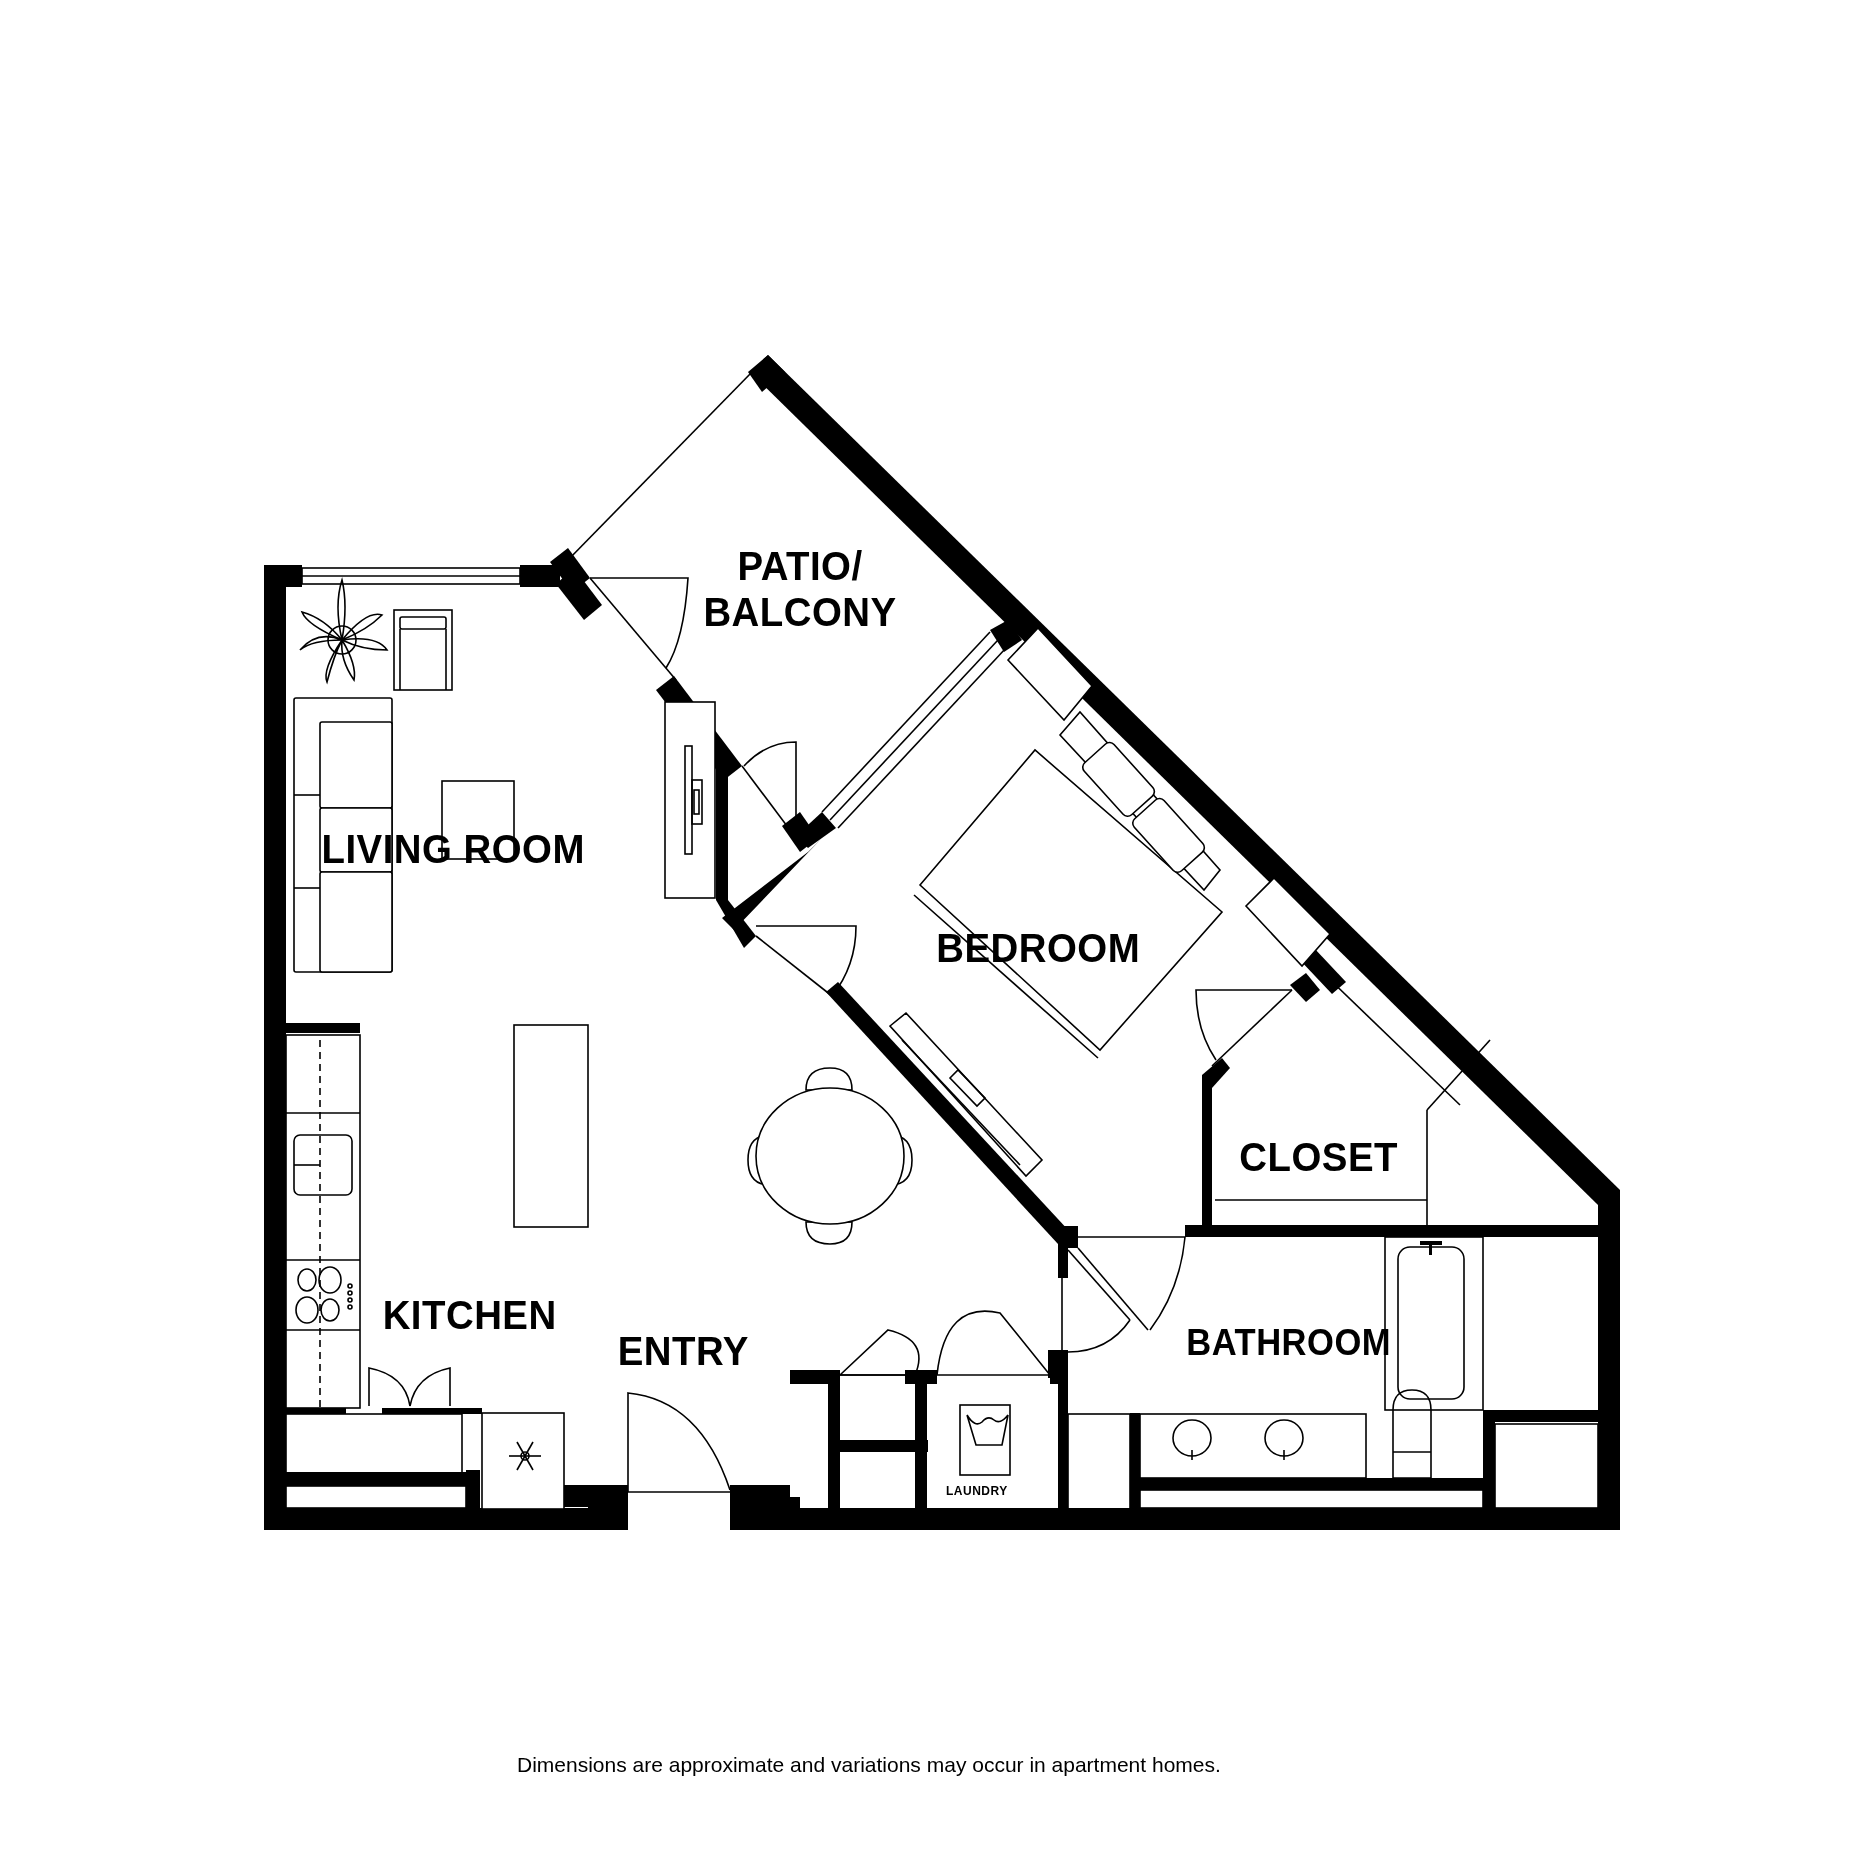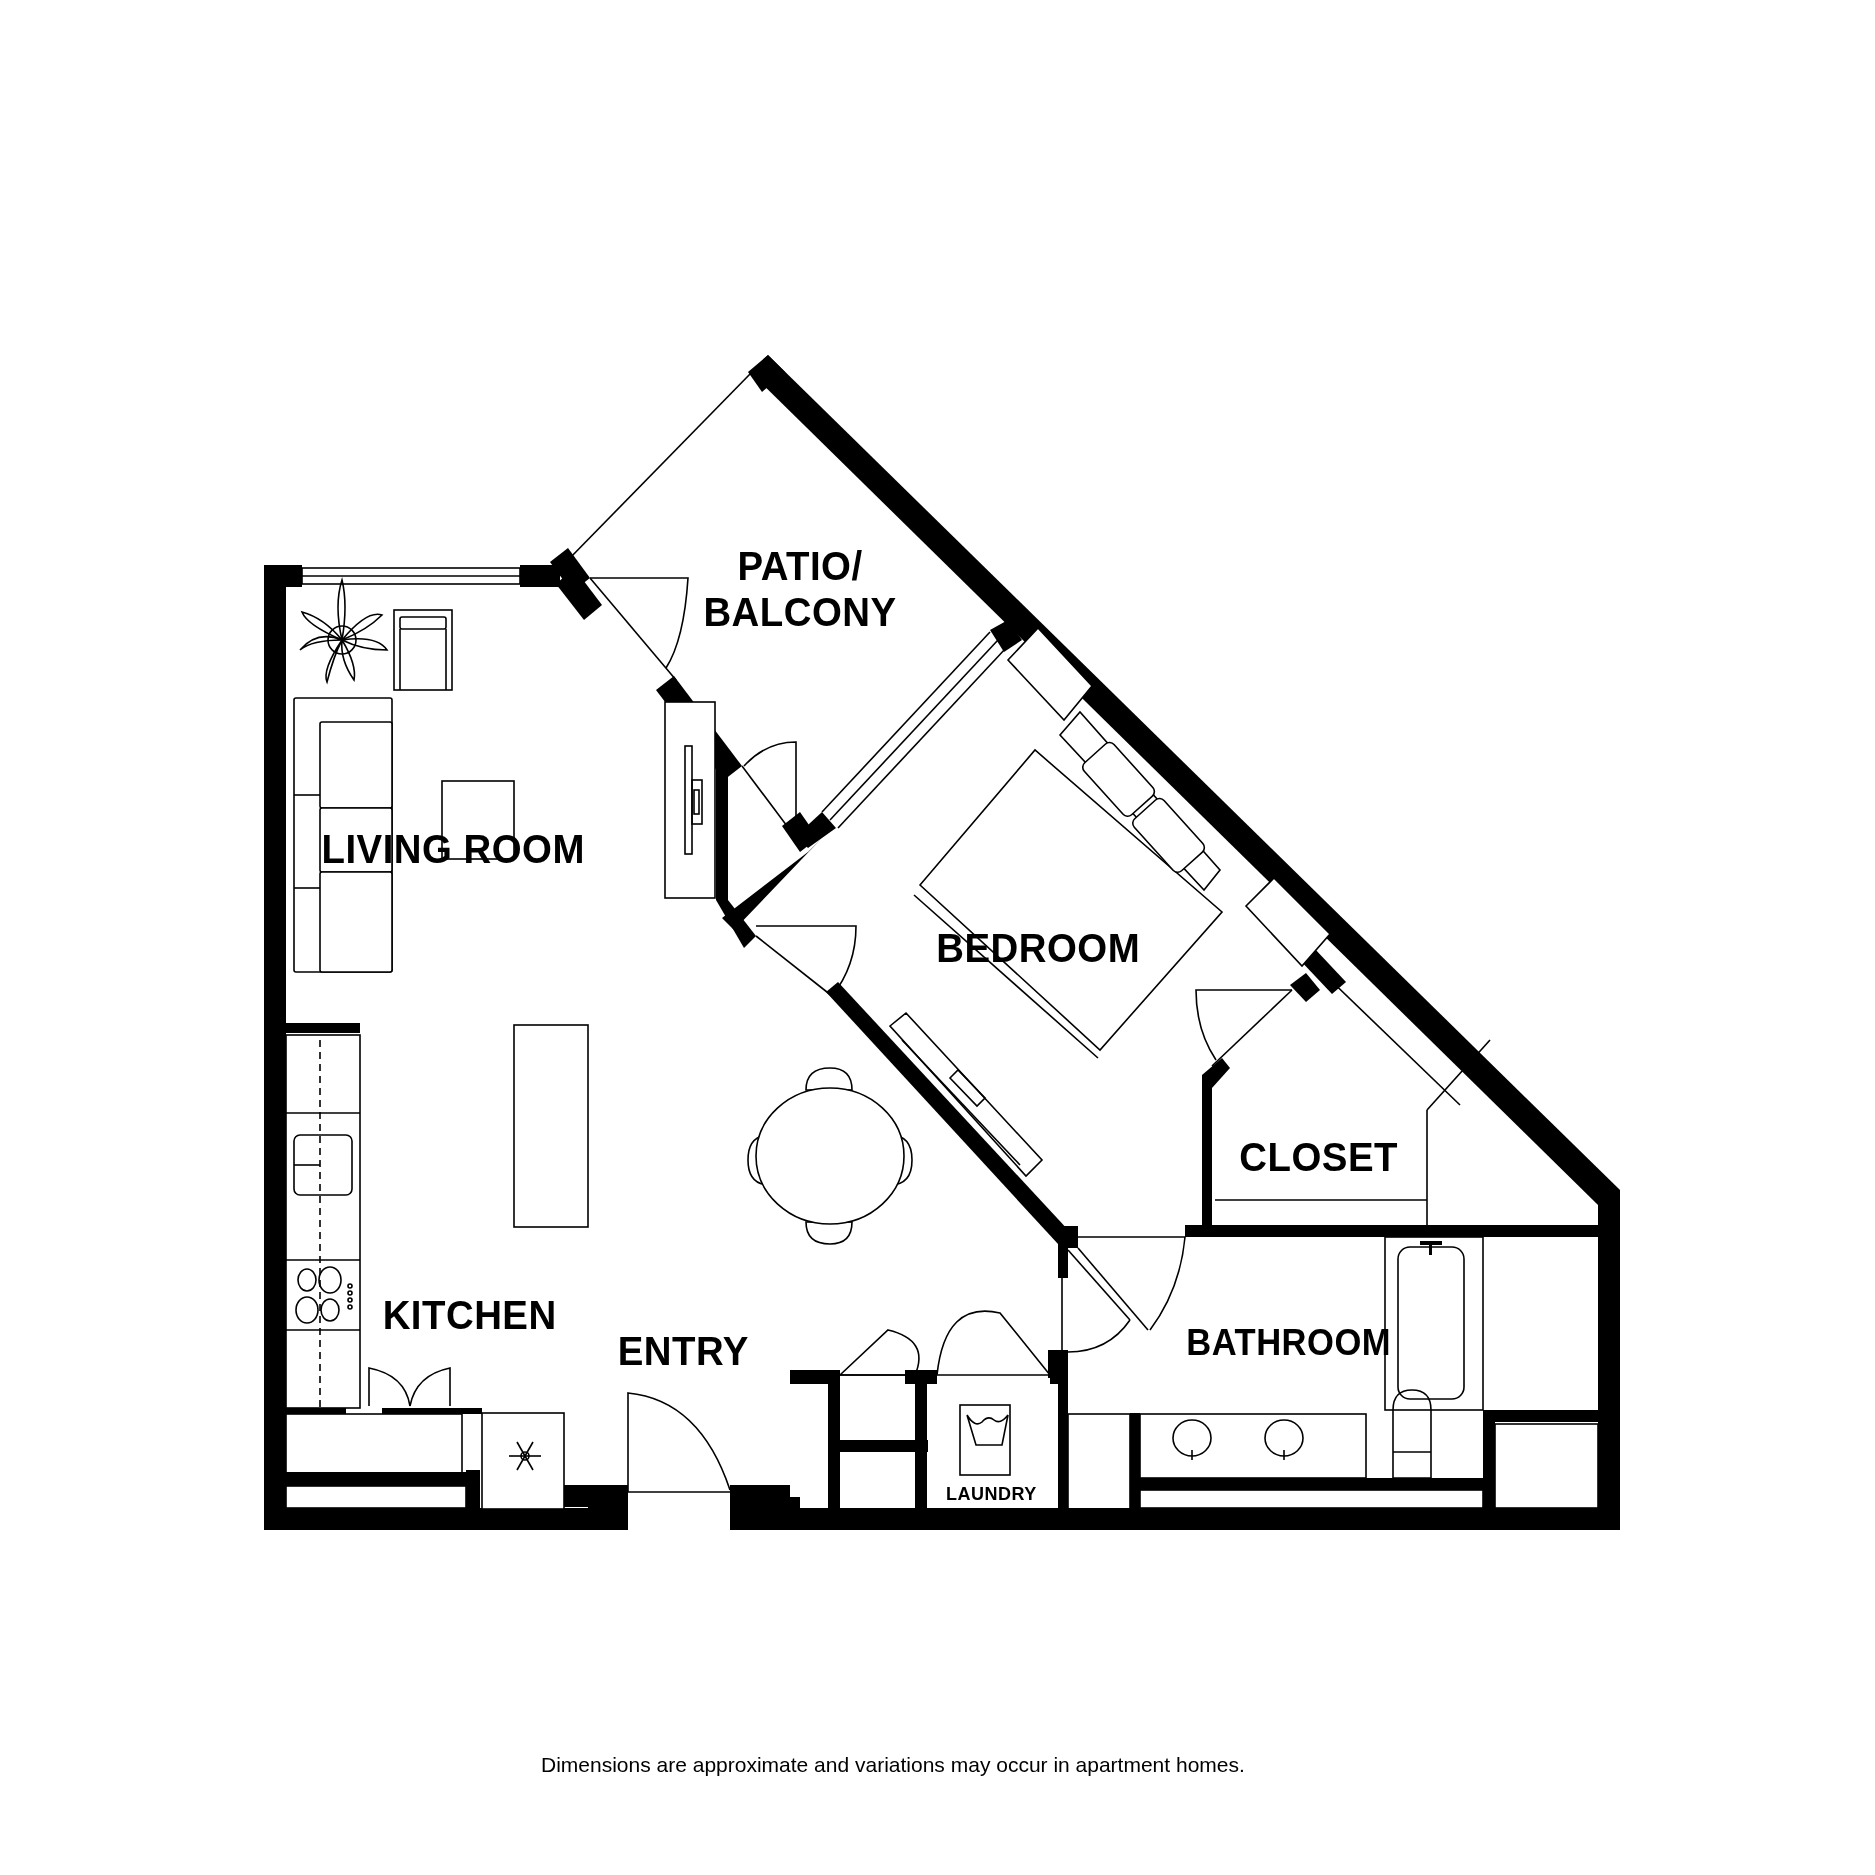--- a/index.html
+++ b/index.html
@@ -4,22 +4,22 @@
 <style>
   html, body { margin: 0; padding: 0; background: #ffffff; }
   body { width: 1875px; height: 1875px; position: relative; overflow: hidden; font-family: "Liberation Sans", sans-serif; }
   svg { position: absolute; left: 0; top: 0; }
   .wall { fill: #000; }
   .thin { fill: none; stroke: #000; stroke-width: 1.6; }
   .thinw { fill: #fff; stroke: #000; stroke-width: 1.6; }
   .dash { fill: none; stroke: #000; stroke-width: 1.6; stroke-dasharray: 7 5; }
   .label { position: absolute; font-family: "Liberation Sans", sans-serif; font-weight: bold; color: #000; white-space: nowrap; letter-spacing: 0.5px; }
   .room { font-size: 40px; line-height: 46px; text-align: center; transform: scaleX(0.96); }
-  .small { font-size: 18px; font-weight: bold; }
-  .note { position: absolute; font-size: 21px; color: #000; font-weight: normal; white-space: nowrap; margin-left: 24px; }
+  .small { font-size: 12px; font-weight: bold; }
+  .note { position: absolute; font-size: 21px; color: #000; font-weight: normal; white-space: nowrap; }
 </style>
 </head>
 <body>
 
 <svg width="1875" height="1875" viewBox="0 0 1875 1875">
 
   <g>
 
     <rect class="wall" x="264" y="565" width="22" height="965"></rect>
 

